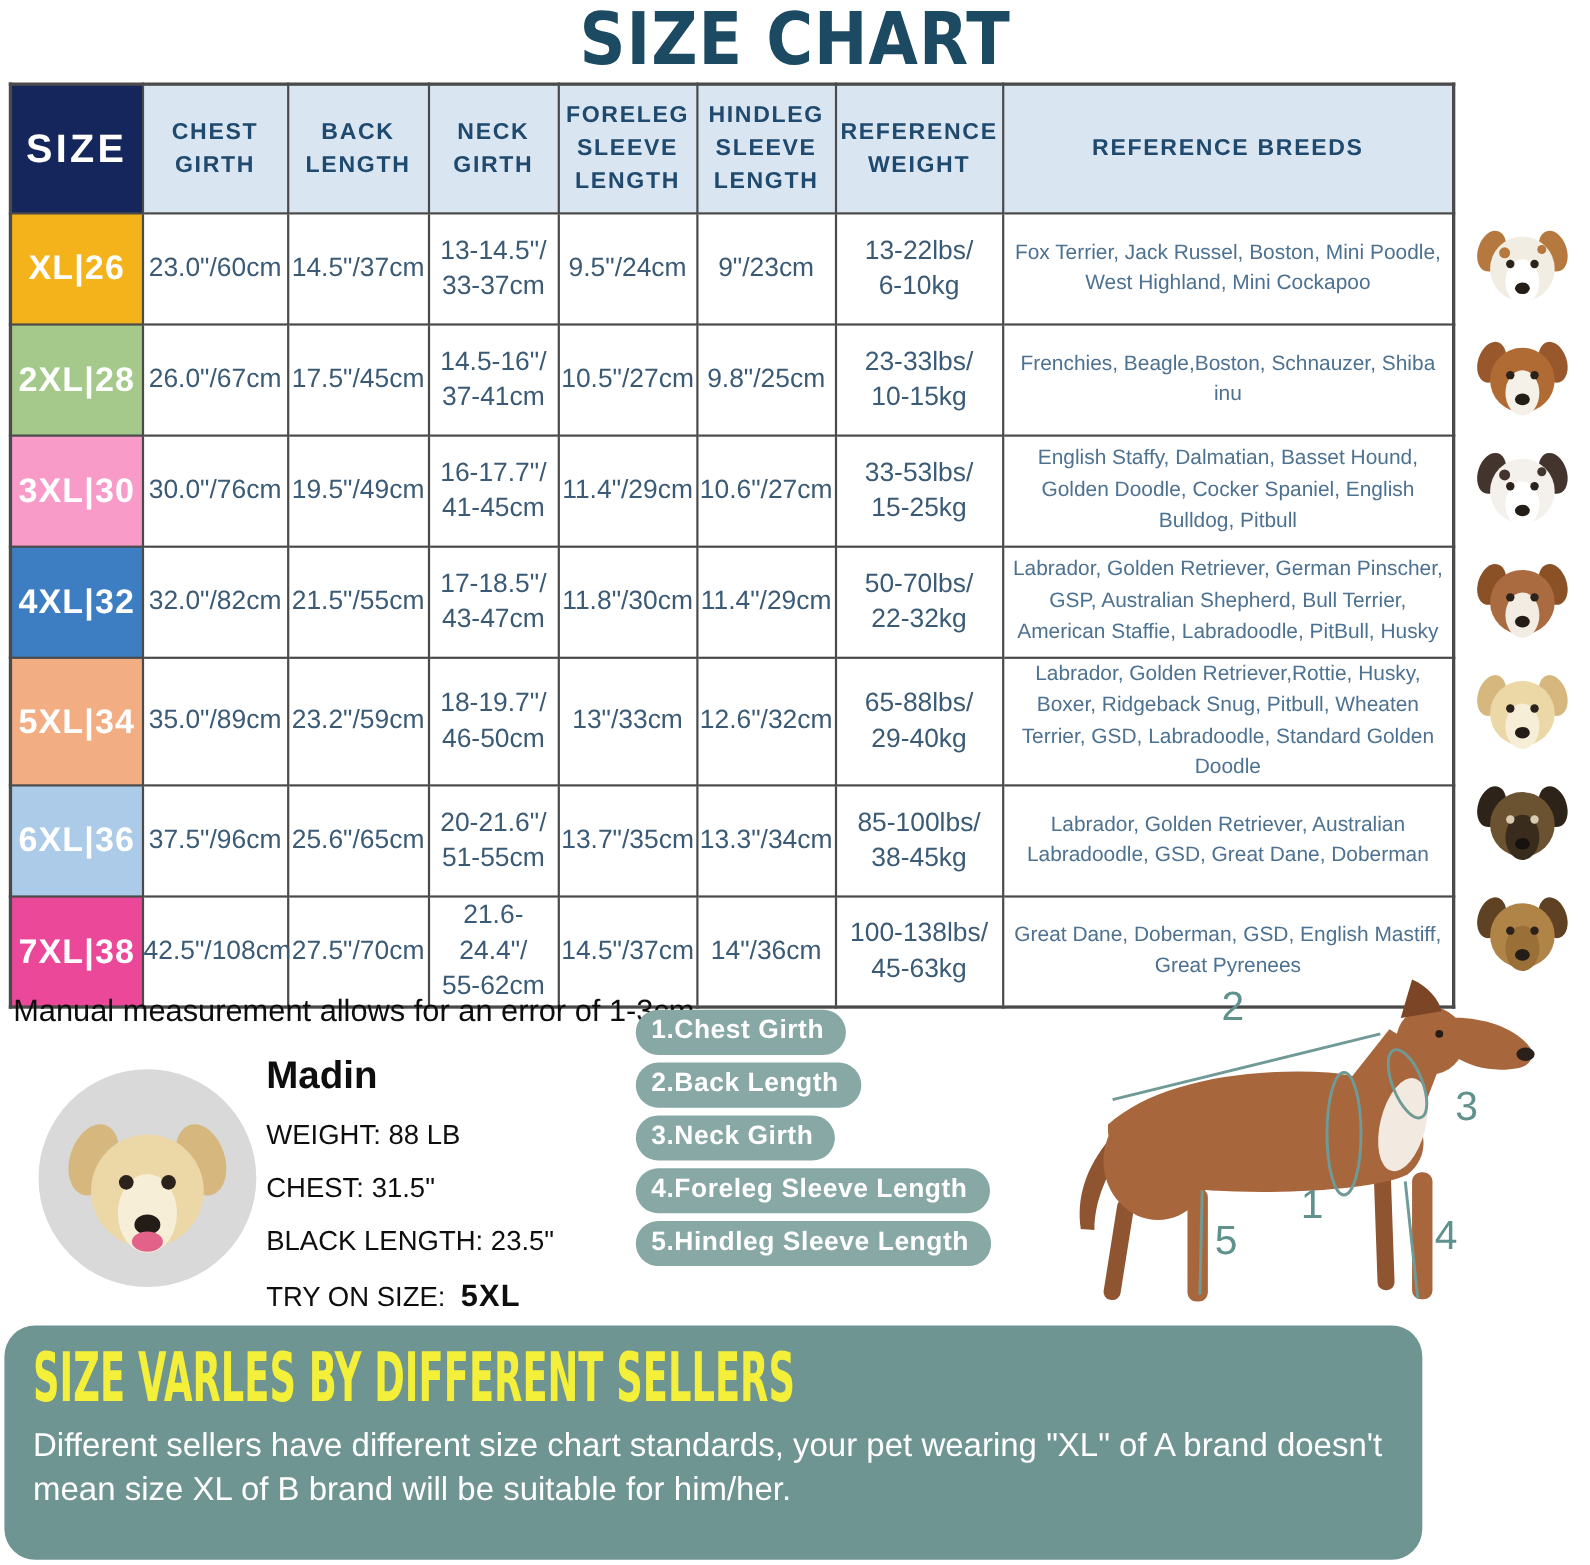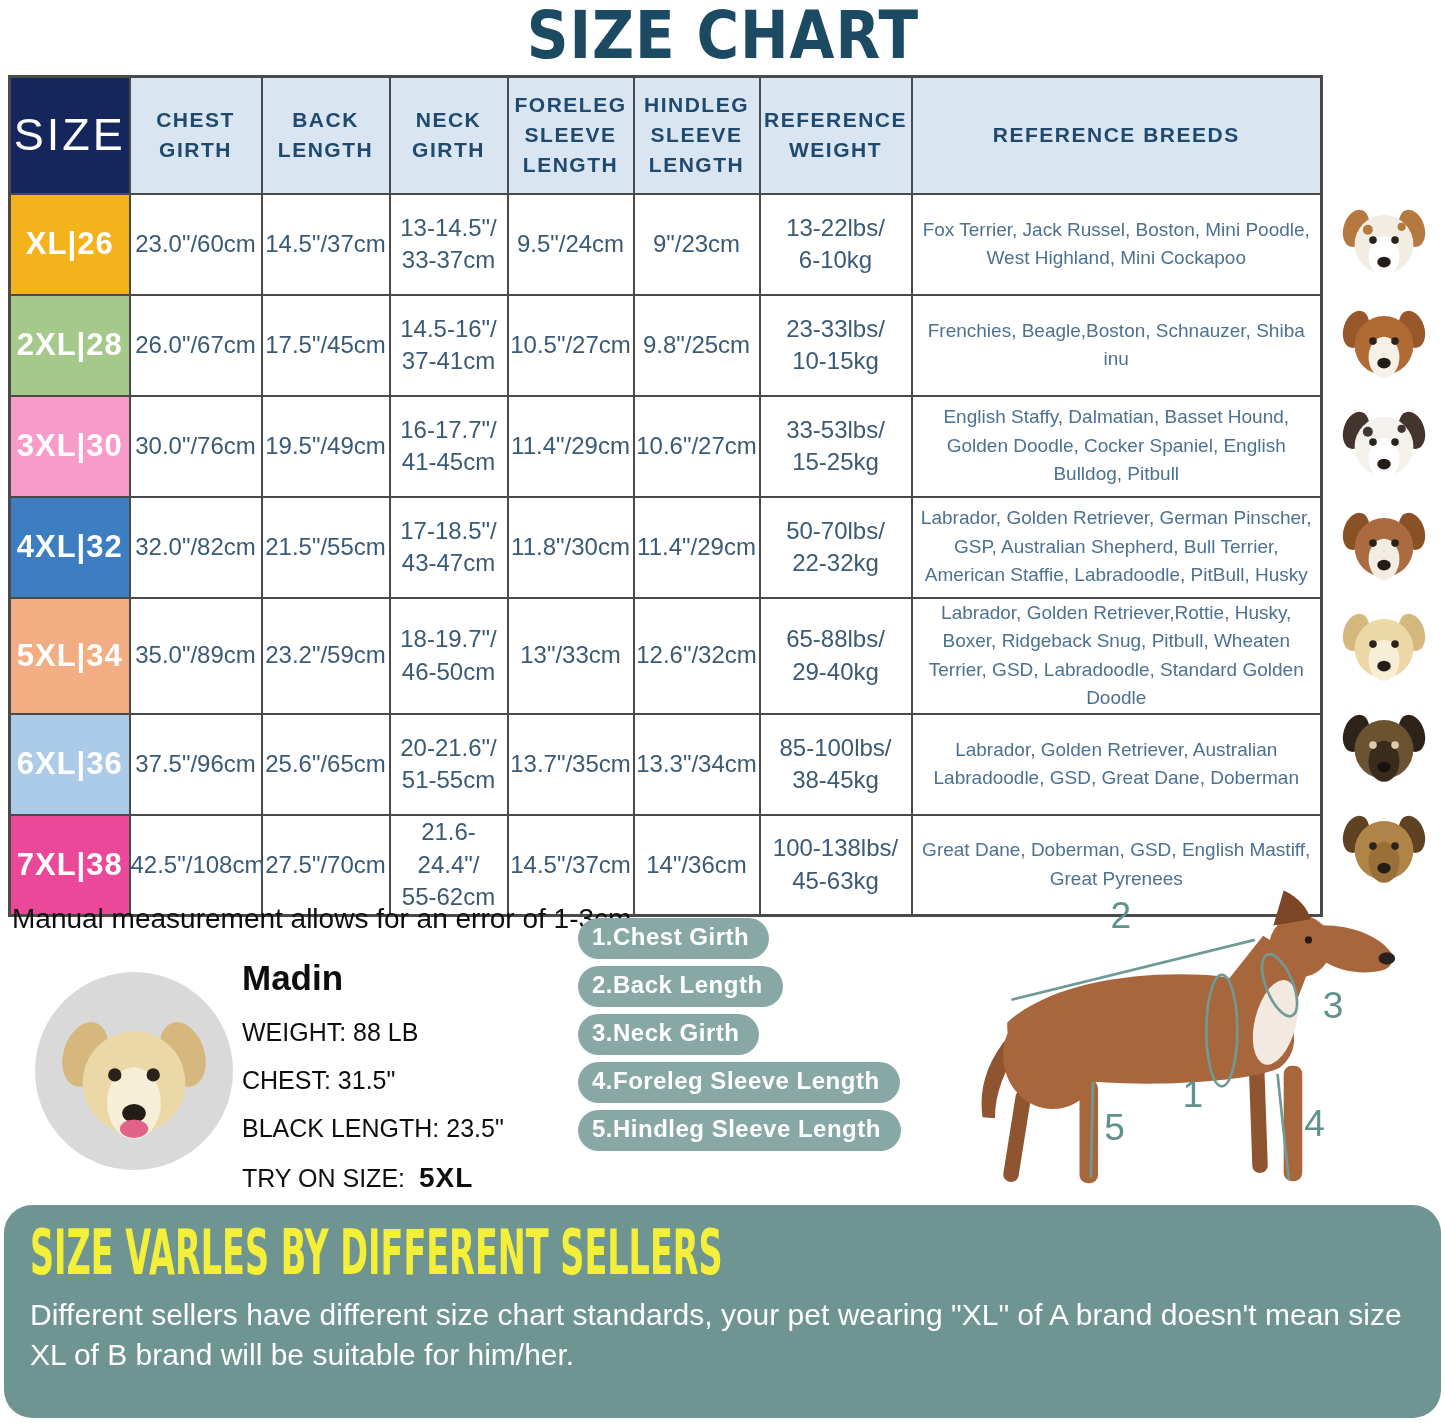--- a/index.html
+++ b/index.html
@@ -14,21 +14,21 @@
   
   table.size-table{position:absolute;left:8px;top:75px;width:1312px;border-collapse:collapse;
                    table-layout:fixed;border:3px solid #4a4a4a;}
   .size-table th,.size-table td{border:2px solid #4a4a4a;text-align:center;vertical-align:middle;padding:0;}
   .size-table thead tr{height:117px;}
   .size-table tbody tr{height:101px;}
   .c-size{width:120px}.c-chest{width:132px}.c-back{width:128px}.c-neck{width:118px}
   .c-fore{width:126px}.c-hind{width:126px}.c-weight{width:152px}.c-breeds{width:410px}
   .th-blue{background:#d9e6f2;color:#20496e;font-size:21px;font-weight:bold;
            letter-spacing:1.5px;white-space:pre-line;line-height:1.45;}
-  .th-size{background:#14265c;color:#ffffff;font-size:45px;font-weight:normal;letter-spacing:3px;}
+  .th-size{background:#14265c;color:#ffffff;font-size:36px;font-weight:bold;letter-spacing:3px;}
   .size-cell{color:#ffffff;font-weight:bold;font-size:31px;letter-spacing:1px;}
   .cell{font-size:24px;color:#3a5a75;white-space:pre-line;line-height:1.35;padding:0 2px;}
   .cell-breeds{font-size:19px;color:#4d7191;line-height:1.5;padding:0 10px;}
 
   
   .photos{position:absolute;left:1326px;top:192px;width:116px;}
   .photo-slot{height:101px;display:flex;align-items:center;justify-content:center;}
   svg.dog{width:96px;height:94px;}
 
   
@@ -48,21 +48,21 @@
   .pill{display:table;background:#87a8a4;color:#ffffff;font-weight:bold;font-size:24px;
         padding:5px 20px 8px 14px;border-radius:26px;margin-bottom:7px;letter-spacing:0.5px;}
 
   
   .diagram{position:absolute;left:945px;top:878px;width:500px;height:330px;}
   .diagram svg{width:100%;height:100%;}
   .anno{stroke:#6f9a96;stroke-width:2.6;fill:none;}
   .anno-num{fill:#5f918d;font-size:36px;font-family:"Liberation Sans",sans-serif;}
 
   
-  .footer{position:absolute;left:4px;top:1205px;width:1437px;height:213px;background:#6f9592;
+  .footer{position:absolute;left:4px;top:1205px;width:1289px;height:213px;background:#6f9592;
           border-radius:28px;box-sizing:border-box;padding:14px 26px 0 26px;}
   .footer-heading{display:inline-block;font-family:"DejaVu Sans",sans-serif;font-weight:bold;
           font-size:62px;line-height:64px;color:#f4f03a;transform:scaleX(0.54);transform-origin:left center;
           white-space:nowrap;margin:2px 0 10px 0;}
   .footer p{margin:0;color:#ffffff;font-size:30px;line-height:1.32;}
   .footer .hl{color:#f4f03a;}
 </style>
 </head>
 <body>
 

